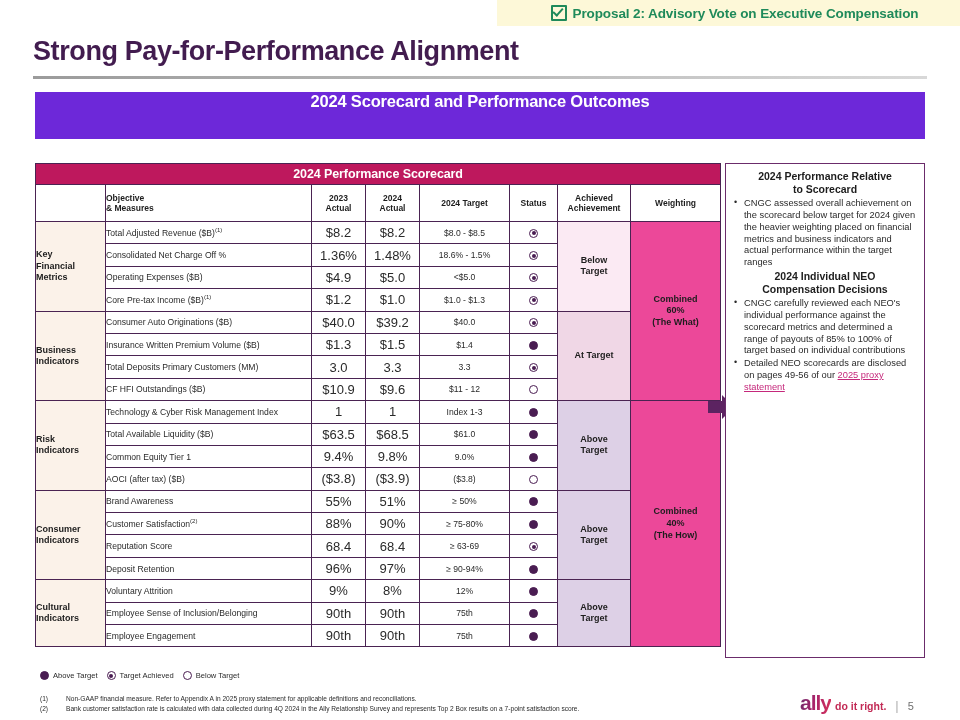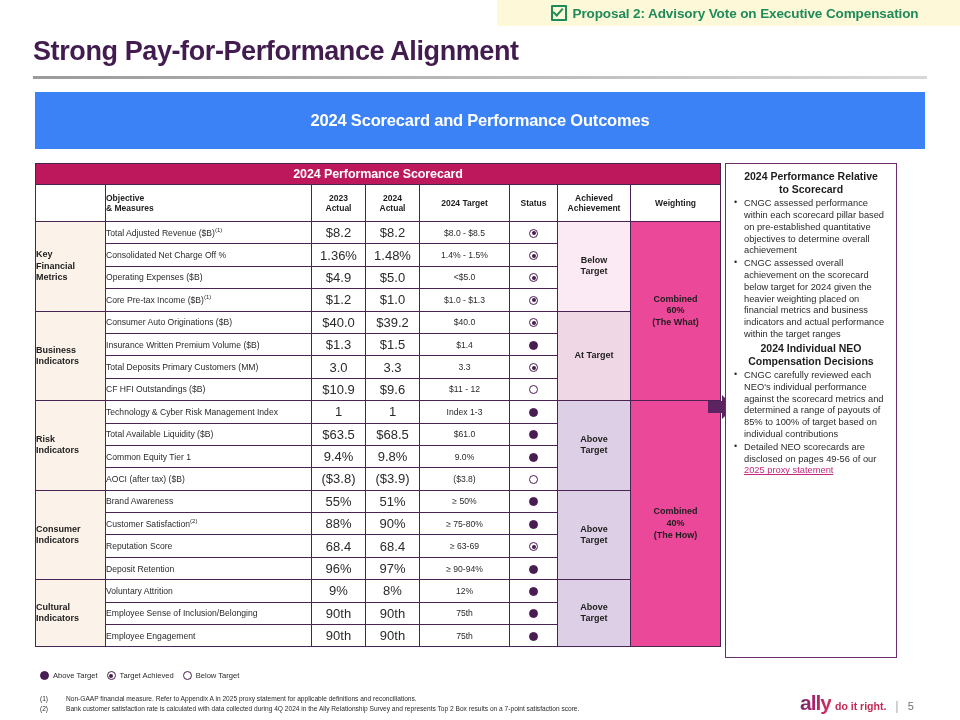--- a/index.html
+++ b/index.html
@@ -41,23 +41,23 @@
     font-size:27px;font-weight:bold;color:#421c4f;
     letter-spacing:-0.4px;
   }
   #title-rule{
     position:absolute;left:33px;top:76px;width:894px;height:3px;
     background:linear-gradient(to right,#9b9b9b,#d8d8d8);
   }
 
   
   #section-banner{
-    position:absolute;left:35px;top:92px;width:890px;height:57px;
-    background:#3b82f6;
-    display:flex;align-items:center;justify-content:center;
+    position:absolute;left:35px;top:92px;width:890px;height:47px;
+    background:#6d28d9;
+    display:flex;align-items:flex-start;justify-content:center;
   }
   #section-banner .sb-text{
     color:#ffffff;font-size:16.5px;font-weight:bold;letter-spacing:-0.2px;
   }
 
   
   #scorecard{
     position:absolute;left:35px;top:163px;width:685px;
     border-collapse:collapse;
     table-layout:fixed;
@@ -123,21 +123,21 @@
     color:#1d1d1d;line-height:1.3;
   }
 
   
   #flow-arrow{
     position:absolute;left:706px;top:392px;width:30px;height:30px;
   }
 
   
   #right-panel{
-    position:absolute;left:725px;top:163px;width:172px;height:495px;
+    position:absolute;left:725px;top:163px;width:200px;height:495px;
     border:1.5px solid #6b2c6b;background:#ffffff;
     box-sizing:border-box;padding:6px 7px 4px 7px;
     overflow:hidden;
   }
   .rp-head{
     font-size:10.5px;font-weight:bold;text-align:center;color:#1d1d1d;
     line-height:1.25;margin-bottom:2px;
   }
   .rp-head.second{}
   .rp-list{margin:0;padding:0;list-style:none;}
@@ -257,21 +257,21 @@
         <td class="wt-cell" rowspan="8">
           <div>Combined</div>
           <div>60%</div>
           <div>(The What)</div>
         </td>
       </tr>
       <tr>
         <td class="metric">Consolidated Net Charge Off %</td>
         <td class="num">1.36%</td>
         <td class="num">1.48%</td>
-        <td class="tgt">1.4% - 1.5%</td>
+        <td class="tgt">18.6% - 1.5%</td>
         <td class="stat"><span class="dot achieved"></span></td>
       </tr>
       <tr>
         <td class="metric">Operating Expenses ($B)</td>
         <td class="num">$4.9</td>
         <td class="num">$5.0</td>
         <td class="tgt">&lt;$5.0</td>
         <td class="stat"><span class="dot achieved"></span></td>
       </tr>
       <tr>
@@ -430,21 +430,20 @@
     <polygon points="2,9 16,9 16,3 28,15 16,27 16,21 2,21" fill="#5c2361"></polygon>
   </svg>
 </div>
 
 <div id="right-panel">
   <div class="rp-head">
     <div>2024 Performance Relative</div>
     <div>to Scorecard</div>
   </div>
   <ul class="rp-list">
-    <li>CNGC assessed performance within each scorecard pillar based on pre-established quantitative objectives to determine overall achievement</li>
     <li>CNGC assessed overall achievement on the scorecard below target for 2024 given the heavier weighting placed on financial metrics and business indicators and actual performance within the target ranges</li>
   </ul>
   <div class="rp-head second">
     <div>2024 Individual NEO</div>
     <div>Compensation Decisions</div>
   </div>
   <ul class="rp-list">
     <li>CNGC carefully reviewed each NEO's individual performance against the scorecard metrics and determined a range of payouts of 85% to 100% of target based on individual contributions</li>
     <li><span>Detailed NEO scorecards are disclosed on pages 49-56 of our </span><a class="rp-link" href="#">2025 proxy statement</a></li>
   </ul>

